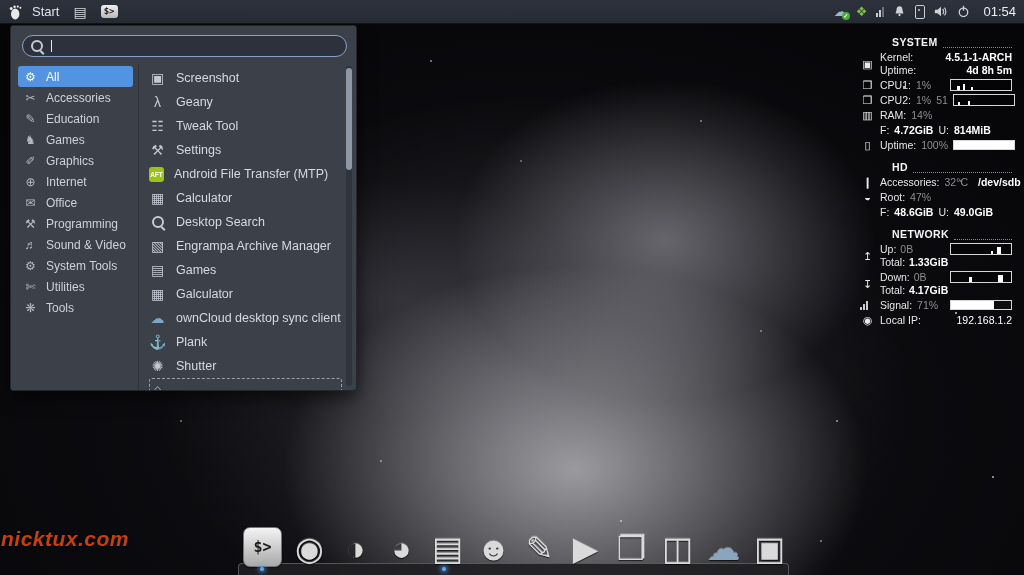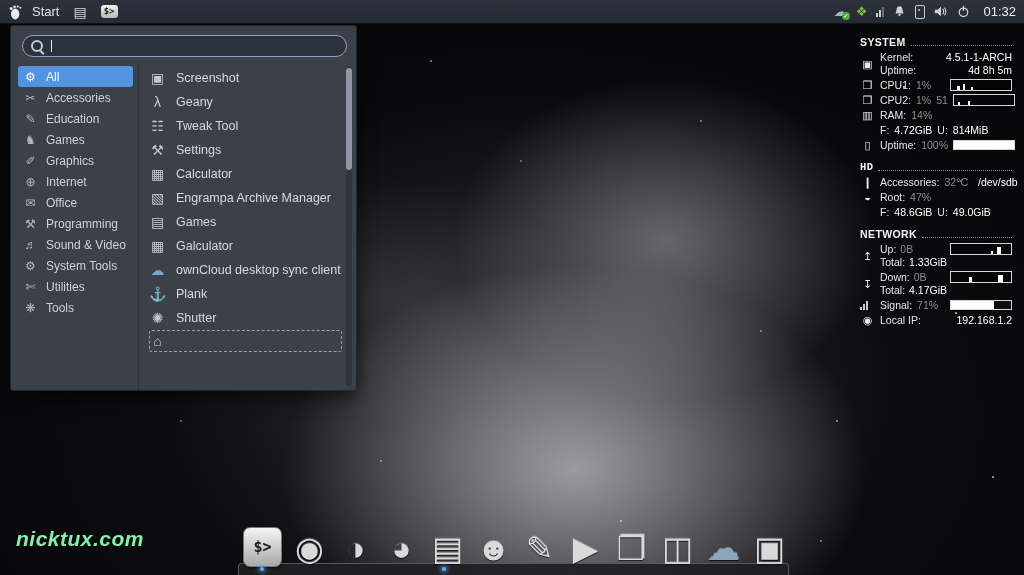--- a/index.html
+++ b/index.html
@@ -20,22 +20,22 @@
   .stars{position:absolute;top:0;left:0;width:2px;height:2px;border-radius:50%;background:rgba(255,255,255,.9);
     box-shadow: 903px 86px 0 0 rgba(255,255,255,.95), 955px 312px 0 0 rgba(255,255,255,.8),
       992px 476px 0 0 rgba(255,255,255,.7), 836px 420px 0 0 rgba(255,255,255,.6),
       700px 120px 0 0 rgba(255,255,255,.5), 430px 60px 0 0 rgba(255,255,255,.55),
       520px 160px 0 0 rgba(255,255,255,.4), 380px 460px 0 0 rgba(255,255,255,.5),
       180px 420px 0 0 rgba(255,255,255,.45), 120px 330px 0 0 rgba(255,255,255,.4),
       620px 520px 0 0 rgba(255,255,255,.6), 820px 540px 0 0 rgba(255,255,255,.5),
       960px 180px 0 0 rgba(255,255,255,.5), 760px 330px 0 0 rgba(255,255,255,.45),
       260px 140px 0 0 rgba(255,255,255,.35);
   }
-  .watermark{position:absolute;left:16px;top:527px;font-size:21px;font-weight:bold;font-style:italic;
-    color:#86efac;letter-spacing:.5px;text-shadow:0 1px 2px #000;}
+  .watermark{position:absolute;left:1px;top:527px;font-size:21px;font-weight:bold;font-style:italic;
+    color:#c2410c;letter-spacing:.5px;text-shadow:0 1px 2px #000;}
   
   .panel{position:absolute;top:0;left:0;right:0;height:23px;
     background:linear-gradient(#2d323d,#252a33);border-bottom:1px solid #101318;
     display:flex;align-items:center;justify-content:space-between;z-index:50;}
   .panel-left{display:flex;align-items:center;gap:14px;padding-left:8px;}
   .start{display:flex;align-items:center;gap:8px;color:#dfe2e8;font-size:13px;cursor:default;}
   .pl-glyph{color:#d6d9de;font-size:14px;line-height:1;}
   .mini-term{background:linear-gradient(#f0f0f0,#b8b8b8);color:#1c1c1c;font-family:"DejaVu Sans Mono",monospace;
     font-size:9px;font-weight:bold;border-radius:3px;padding:2px 3px;line-height:1;}
   .panel-right{display:flex;align-items:center;gap:9px;padding-right:8px;}
@@ -68,27 +68,27 @@
   .app{display:flex;align-items:center;gap:10px;height:24px;color:#d3dae3;font-size:12.5px;white-space:nowrap;}
   .app .ic{width:17px;text-align:center;font-size:14px;color:#c3c9d4;flex:0 0 auto;}
   .app .ic.cloud{color:#7fa6c9;}
   .aft-badge{width:15px;height:15px;background:#9ac31c;border-radius:3px;color:#fff;font-size:6.5px;
     font-weight:bold;display:flex;align-items:center;justify-content:center;flex:0 0 auto;}
   .app.partial{outline:1px dashed #99a0ad;outline-offset:-1px;border-radius:3px;height:22px;}
   .sb-track{position:absolute;right:4px;top:2px;bottom:4px;width:6px;background:#2e333c;border-radius:3px;}
   .sb-thumb{position:absolute;left:0;top:2px;width:6px;height:102px;background:#8f97a5;border-radius:3px;}
   
   .conky{position:absolute;left:860px;top:30px;width:152px;font-size:10.5px;color:#e2e2e2;z-index:30;}
-  .chead{display:flex;align-items:center;margin-top:6px;}
+  .chead{display:flex;align-items:flex-end;margin-top:6px;margin-left:32px;}
   .chead .ht{font-weight:bold;color:#f4f4f4;font-size:10.5px;letter-spacing:.4px;}
   .chead .hd{flex:1;border-bottom:1px dotted #8b8b8b;margin-left:5px;height:6px;}
   .crow{display:flex;align-items:center;gap:5px;margin-top:3px;line-height:12px;}
   .cicon{width:15px;text-align:center;color:#e8e8e8;font-size:11px;flex:0 0 auto;}
   .lbl{color:#e6e6e6;}
-  .val{color:#fff;font-weight:normal;}
+  .val{color:#fff;font-weight:bold;}
   .pct{color:#8e8e8e;}
   .grow{flex:1;}
   .two{display:flex;flex-direction:column;flex:1;gap:1px;}
   .tline{display:flex;align-items:center;gap:4px;}
   .graph{width:60px;height:10px;border:1px solid #d6d6d6;background:rgba(0,0,0,.4);position:relative;margin-left:auto;flex:0 0 auto;}
   .graph i{position:absolute;bottom:0;background:#fff;display:block;}
   .bar{width:60px;height:8px;border:1px solid #d6d6d6;background:#0d0d0d;margin-left:auto;flex:0 0 auto;}
   .bar i{display:block;height:100%;background:#fff;}
   
   .dock{position:absolute;left:243px;top:527px;display:flex;align-items:flex-end;gap:9px;z-index:45;}
@@ -146,21 +146,21 @@
       <span class="device-ic"></span>
       <svg width="14" height="13" viewBox="0 0 16 14">
         <polygon points="1,5 4,5 8,1.5 8,12.5 4,9 1,9" fill="#cdd0d6"></polygon>
         <path d="M10 4 Q12 7 10 10" stroke="#cdd0d6" stroke-width="1.3" fill="none"></path>
         <path d="M12 2.5 Q15 7 12 11.5" stroke="#cdd0d6" stroke-width="1.3" fill="none"></path>
       </svg>
       <svg width="13" height="13" viewBox="0 0 16 16">
         <circle cx="8" cy="9" r="5.2" stroke="#cdd0d6" stroke-width="1.6" fill="none"></circle>
         <rect x="7.2" y="1" width="1.6" height="6" fill="#cdd0d6"></rect>
       </svg>
-      <span class="clock">01:32</span>
+      <span class="clock">01:54</span>
     </div>
   </div>
 
   <div class="menu">
     <div class="search">
       <span class="mag"></span>
       <span class="caret"></span>
     </div>
     <div class="menu-body">
       <div class="cats">
@@ -224,22 +224,32 @@
           </div>
         <div class="app">
             <span class="ic">☷</span>
             <span>Tweak Tool</span>
           </div>
         <div class="app">
             <span class="ic">⚒</span>
             <span>Settings</span>
           </div>
         <div class="app">
+            <span class="aft-badge">AFT</span>
+            <span>Android File Transfer (MTP)</span>
+          </div>
+        <div class="app">
             <span class="ic">▦</span>
             <span>Calculator</span>
+          </div>
+        <div class="app">
+            <span class="ic" style="display:flex;justify-content:center;">
+              <span class="mag"></span>
+            </span>
+            <span>Desktop Search</span>
           </div>
         <div class="app">
             <span class="ic">▧</span>
             <span>Engrampa Archive Manager</span>
           </div>
         <div class="app">
             <span class="ic">▤</span>
             <span>Games</span>
           </div>
         <div class="app">
@@ -322,21 +332,21 @@
     </div>
     <div class="crow">
       <span class="cicon">▯</span>
       <span class="lbl">Uptime:</span>
       <span class="pct">100%</span>
       <span class="bar">
           <i style="width:100%"></i>
         </span>
     </div>
 
-    <div class="chead" style="margin-top:10px;font-family:Liberation Mono, monospace;">
+    <div class="chead" style="margin-top:10px;">
       <span class="ht">HD</span>
         <span class="hd"></span>
     </div>
     <div class="crow">
       <span class="cicon">❙</span>
       <span class="lbl">Accessories:</span>
       <span class="pct">32°C</span>
       <span class="grow"></span>
       <span class="val">/dev/sdb</span>
     </div>

